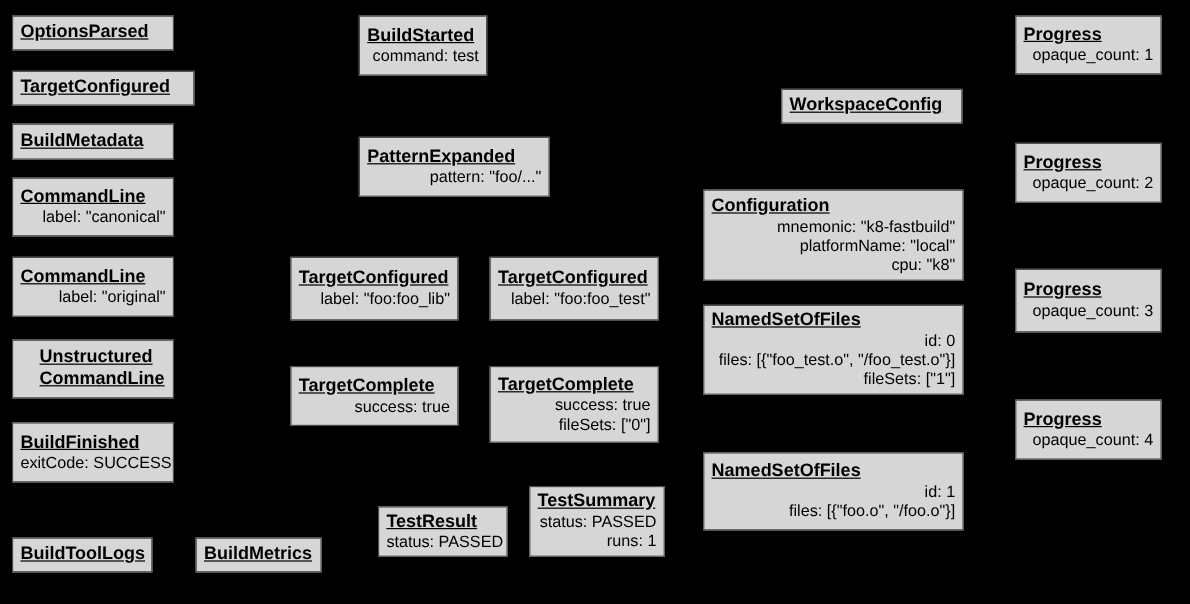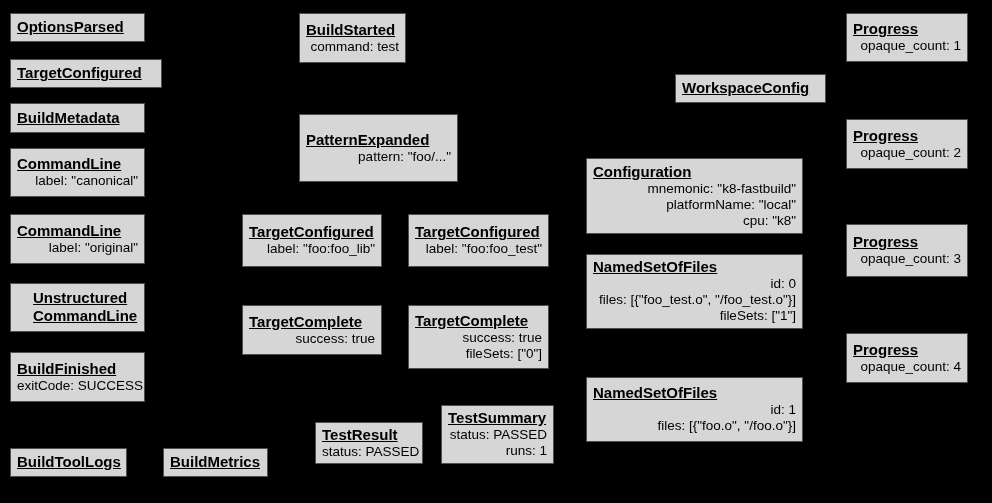--- a/index.html
+++ b/index.html
@@ -76,21 +76,21 @@
     <div class="node" style="left: 10px; top: 448px; width: 117px; height: 29px;">
       <span class="node-title">BuildToolLogs</span>
     </div>
     <div class="node" style="left: 163px; top: 448px; width: 105px; height: 29px;">
       <span class="node-title">BuildMetrics</span>
     </div>
     <div class="node" style="left: 299px; top: 13px; width: 107px; height: 50px;">
       <span class="node-title">BuildStarted</span>
       <span class="node-attr">command: test</span>
     </div>
-    <div class="node" style="left: 299px; top: 114px; width: 159px; height: 68px;">
+    <div class="node" style="left: 299px; top: 114px; width: 159px; height: 50px;">
       <span class="node-title">PatternExpanded</span>
       <span class="node-attr">pattern: "foo/..."</span>
     </div>
     <div class="node" style="left: 242px; top: 214px; width: 140px; height: 53px;">
       <span class="node-title">TargetConfigured</span>
       <span class="node-attr">label: "foo:foo_lib"</span>
     </div>
     <div class="node" style="left: 408px; top: 214px; width: 141px; height: 53px;">
       <span class="node-title">TargetConfigured</span>
       <span class="node-attr">label: "foo:foo_test"</span>
@@ -106,21 +106,21 @@
     </div>
     <div class="node" style="left: 315px; top: 422px; width: 108px; height: 42px;">
       <span class="node-title">TestResult</span>
       <span class="node-attr">status: PASSED</span>
     </div>
     <div class="node" style="left: 441px; top: 405px; width: 113px; height: 59px;">
       <span class="node-title">TestSummary</span>
       <span class="node-attr">status: PASSED</span>
       <span class="node-attr">runs: 1</span>
     </div>
-    <div class="node" style="left: 651px; top: 74px; width: 151px; height: 29px; margin-left: 24px;">
+    <div class="node" style="left: 651px; top: 74px; width: 151px; height: 29px;">
       <span class="node-title">WorkspaceConfig</span>
     </div>
     <div class="node" style="left: 586px; top: 158px; width: 217px; height: 76px;">
       <span class="node-title">Configuration</span>
       <span class="node-attr">mnemonic: "k8-fastbuild"</span>
       <span class="node-attr">platformName: "local"</span>
       <span class="node-attr">cpu: "k8"</span>
     </div>
     <div class="node" style="left: 586px; top: 254px; width: 217px; height: 75px;">
       <span class="node-title">NamedSetOfFiles</span>

